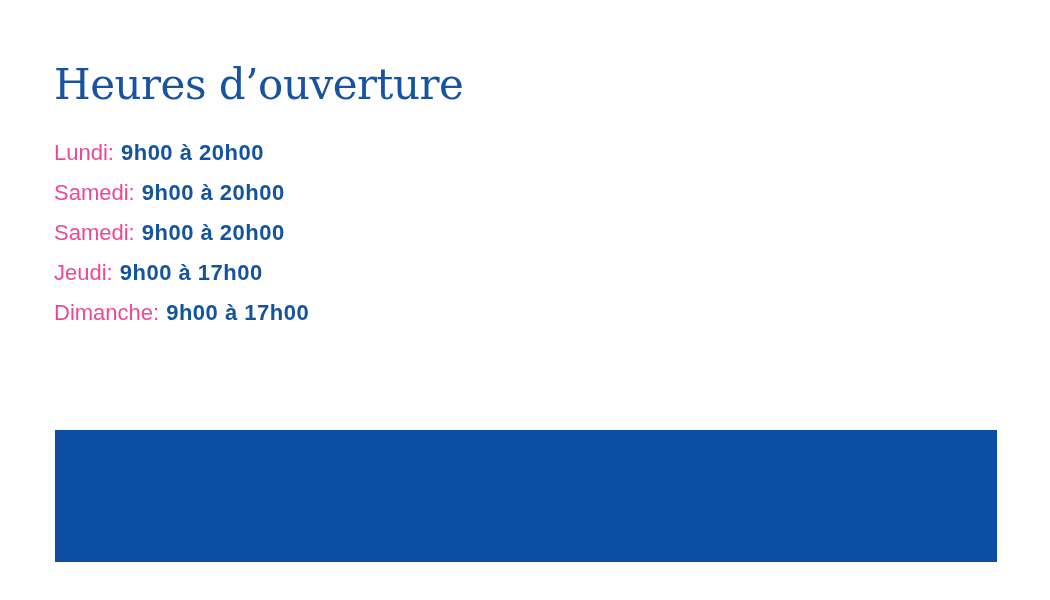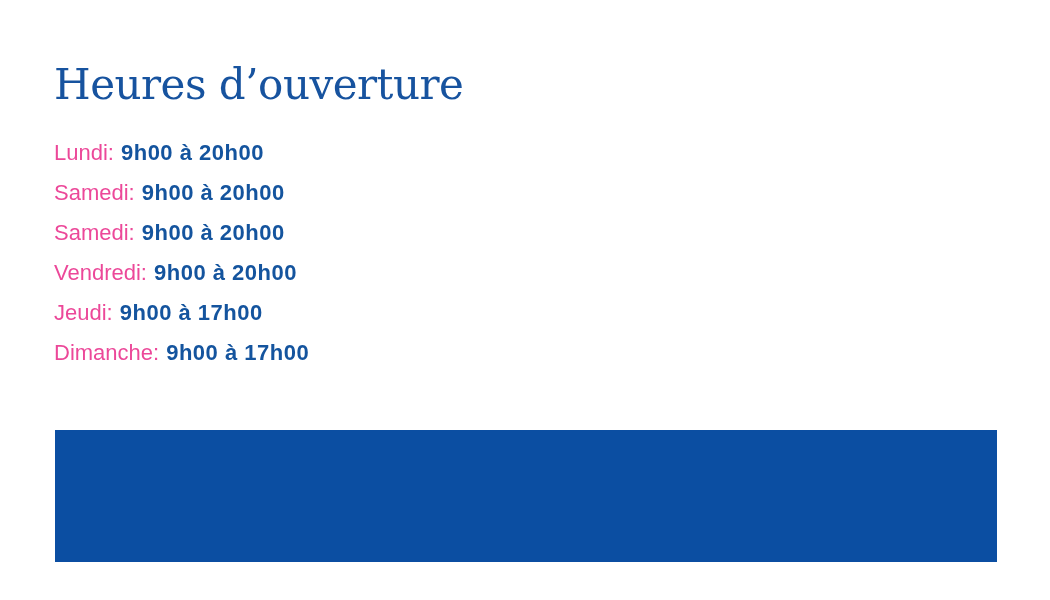--- a/index.html
+++ b/index.html
@@ -111,24 +111,20 @@
       <span class="day-label">Samedi:</span>
       <span class="day-time">9h00  à  20h00</span>
     </li>
 
 
     <li class="hours-row">
       <span class="day-label">Samedi:</span>
       <span class="day-time">9h00  à  20h00</span>
     </li>
 
-    <li class="hours-row">
-      <span class="day-label">Vendredi:</span>
-      <span class="day-time">9h00  à  20h00</span>
-    </li>
 
     <li class="hours-row">
       <span class="day-label">Jeudi:</span>
       <span class="day-time">9h00  à  17h00</span>
     </li>
 
     <li class="hours-row">
       <span class="day-label">Dimanche:</span>
       <span class="day-time">9h00  à  17h00</span>
     </li>

